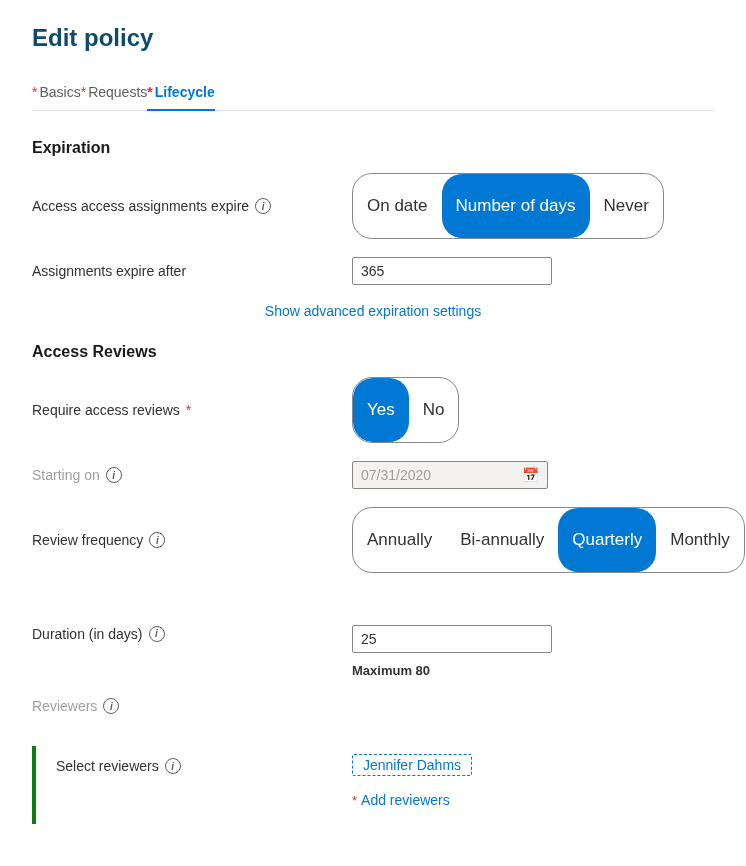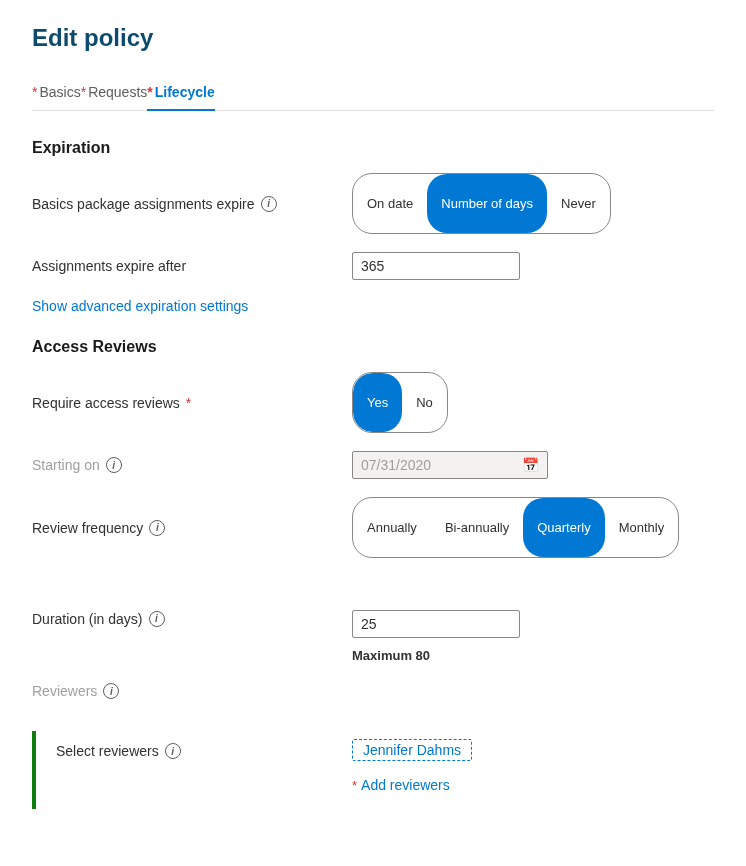--- a/index.html
+++ b/index.html
@@ -97,40 +97,40 @@
     
     .toggle-group {
       display: inline-flex;
       border: 1px solid #8a8886;
       border-radius: 20px;
       overflow: hidden;
       background: #fff;
     }
     .toggle-btn {
       padding: 22px 14px;
-      font-size: 13px;
+      font-size: 17px;
       cursor: pointer;
       border: none;
       background: transparent;
       color: #323130;
       white-space: nowrap;
     }
     .toggle-btn.active {
       background: #0078d4;
       color: #fff;
       border-radius: 20px;
     }
     
     .text-input {
       border: 1px solid #8a8886;
       border-radius: 2px;
       padding: 5px 8px;
       font-size: 14px;
       color: #323130;
-      width: 168px;
+      width: 200px;
       outline: none;
     }
     .text-input:disabled {
       background: #f3f2f1;
       color: #a19f9d;
     }
     
     .date-input-wrap {
       position: relative;
       display: inline-flex;
@@ -266,42 +266,42 @@
   <div class="tab tab-required">Basics</div>
   <div class="tab tab-required">Requests</div>
   <div class="tab tab-required active">Lifecycle</div>
 </div>
 
 <div class="section-gap">
   <div class="section-title">Expiration</div>
 
   <div class="form-row">
     <div class="form-label">
-      <span>Basics package assignments expire</span>
+      <span>Access access assignments expire</span>
       <span class="info-icon">i</span>
     </div>
     <div class="form-control">
       <div class="toggle-group">
         <button class="toggle-btn">On date</button>
         <button class="toggle-btn active">Number of days</button>
         <button class="toggle-btn">Never</button>
       </div>
     </div>
   </div>
 
   <div class="form-row">
     <div class="form-label">
       <span>Assignments expire after</span>
     </div>
     <div class="form-control">
       <input type="text" class="text-input" value="365" style="">
     </div>
   </div>
 
-  <div style="margin-top: 16px; margin-bottom: 8px;">
+  <div style="margin-top: 16px; margin-bottom: 8px; text-align: center;">
     <a class="link">Show advanced expiration settings</a>
   </div>
 </div>
 
 <div class="section-gap">
   <div class="section-title">Access Reviews</div>
 
   <div class="form-row">
     <div class="form-label">
       <span>Require access reviews</span>

